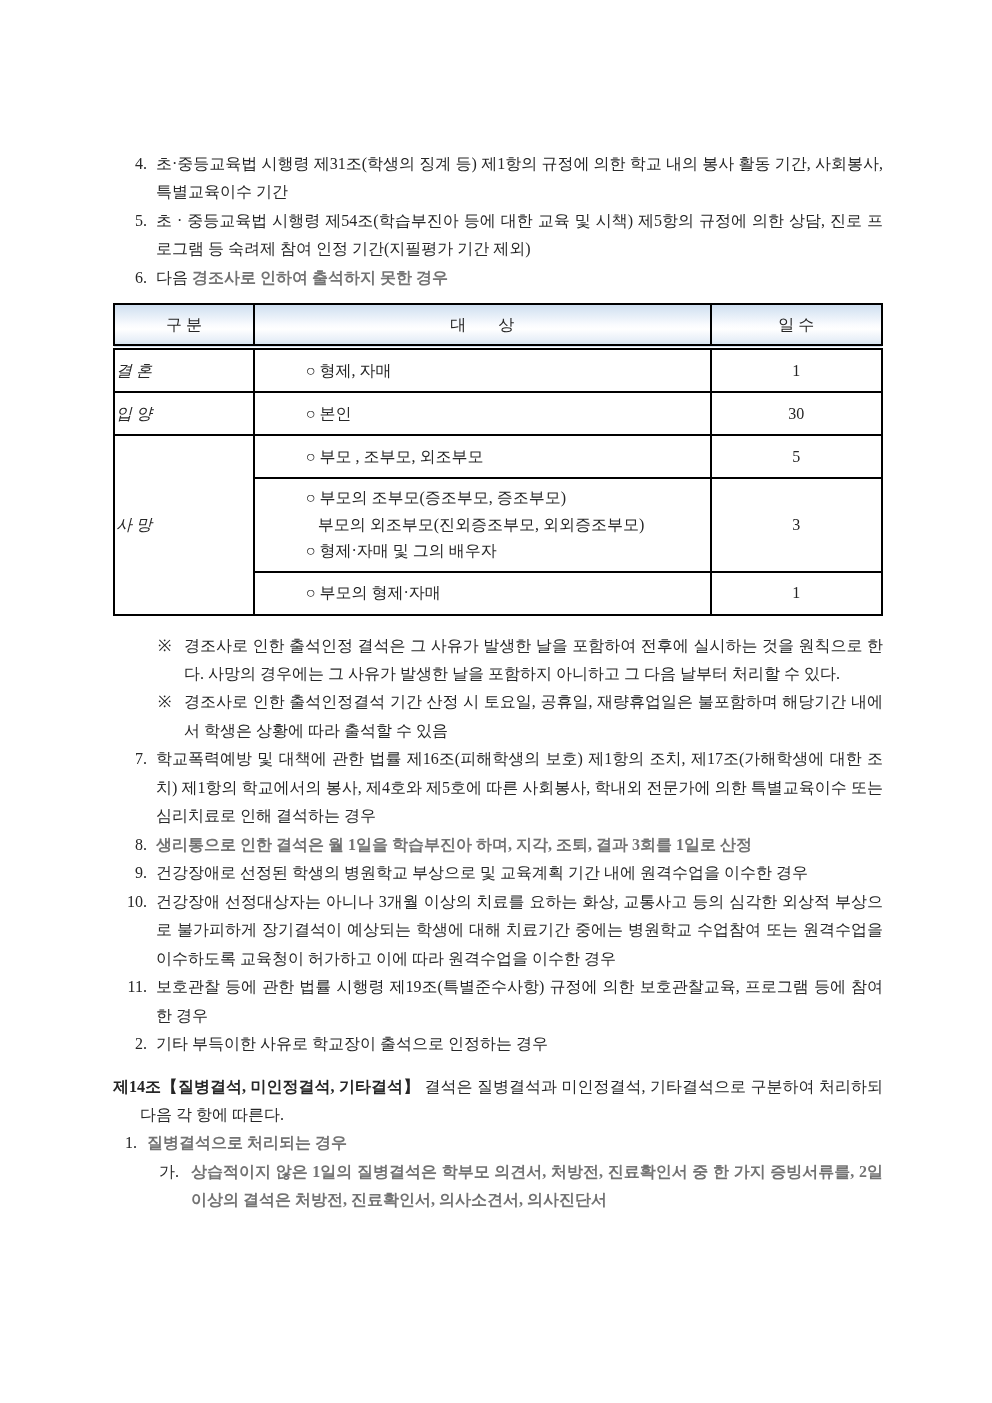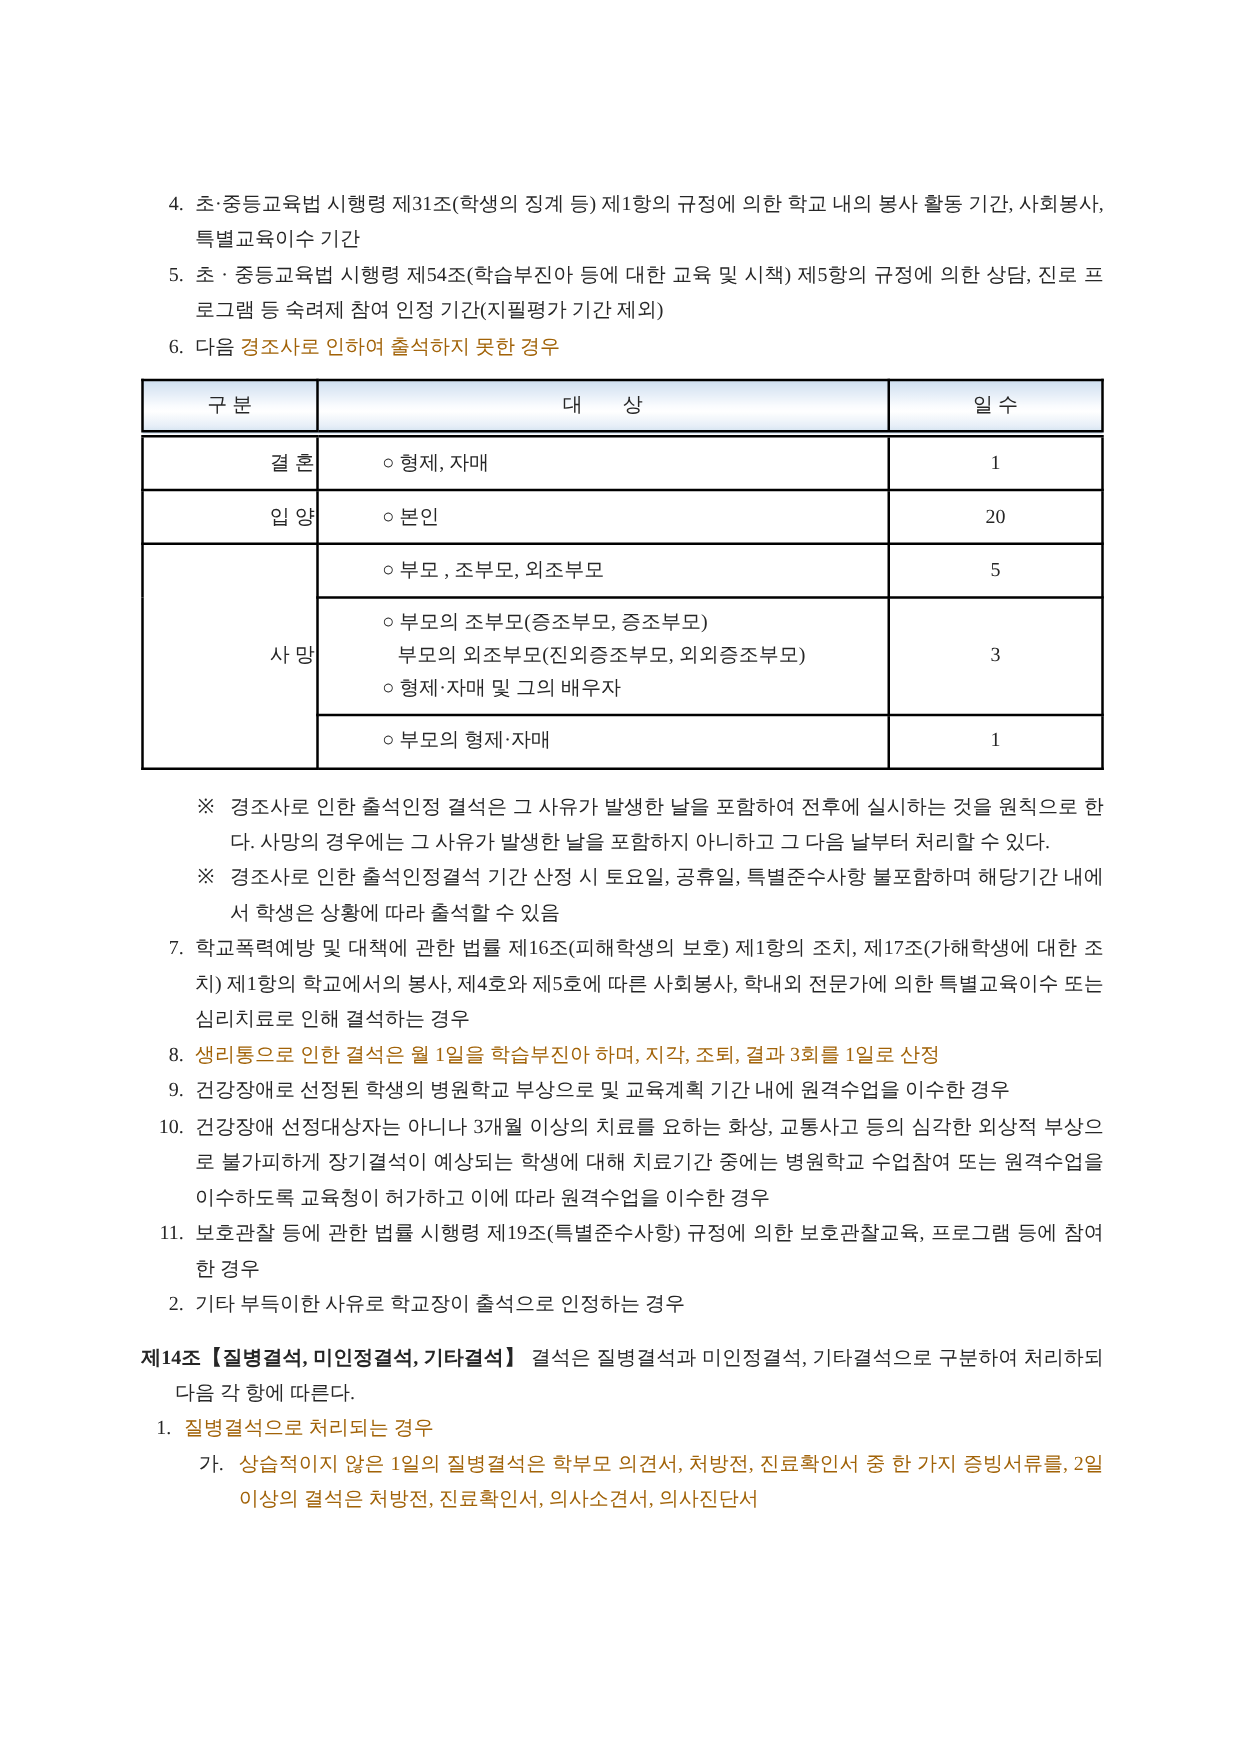--- a/index.html
+++ b/index.html
@@ -16,21 +16,21 @@
     width:770px;
     font-size:16px;
     line-height:1.78;
     color:#262626;
     text-align:justify;
   }
   
   .li{display:flex;}
   .li .num{flex:0 0 34px;text-align:right;padding-right:9px;}
   .li .body{flex:1;text-align:justify;}
-  .hl{color:#a16207;font-weight:normal;}
+  .hl{color:#737373;font-weight:bold;}
   
   .att-table{
     width:100%;
     border-collapse:collapse;
     margin:11px 0 16px 0;
     table-layout:fixed;
   }
   .att-table,
   .att-table th,
   .att-table td{border:2px solid #000;}
@@ -39,21 +39,21 @@
     font-weight:normal;
     text-align:center;
     white-space:pre;
     background:linear-gradient(180deg,#cfdff0 0%,#f9fbfe 50%,#ffffff 62%,#e6eef7 92%,#d9e6f2 100%);
     border-bottom:6px double #000;
   }
   .att-table td{height:35px;vertical-align:middle;}
   .col-cat{width:18.2%;}
   .col-tgt{width:59.5%;}
   .col-days{width:22.3%;}
-  .cell-cat{text-align:right;}
+  .cell-cat{text-align:left;font-style:italic;}
   .cell-tgt{text-align:left;padding:3px 6px 3px 11px;line-height:1.65;}
   .cell-days{text-align:center;}
   .cell-line{white-space:pre-wrap;margin-left:40px;}
   
   .note{display:flex;margin-left:45px;}
   .note .mark{flex:0 0 26px;}
   .note .body{flex:1;text-align:justify;}
   
   .art{margin-top:14px;padding-left:27px;text-indent:-27px;}
   .art .title{font-weight:bold;}
@@ -103,21 +103,21 @@
           <td class="cell-tgt">
             <div class="cell-line">○ 형제, 자매</div>
           </td>
           <td class="cell-days">1</td>
         </tr>
         <tr>
           <td class="cell-cat">입 양</td>
           <td class="cell-tgt">
             <div class="cell-line">○ 본인</div>
           </td>
-          <td class="cell-days">20</td>
+          <td class="cell-days">30</td>
         </tr>
         <tr>
           <td class="cell-cat" rowspan="3">사 망</td>
           <td class="cell-tgt">
             <div class="cell-line">○ 부모 , 조부모, 외조부모</div>
           </td>
           <td class="cell-days">5</td>
         </tr>
         <tr>
           <td class="cell-tgt" style="padding-top:6px;padding-bottom:6px;">
@@ -136,21 +136,21 @@
       </tbody>
     </table>
 
     <div class="note">
       <span class="mark">※</span>
       <div class="body">경조사로 인한 출석인정 결석은 그 사유가 발생한 날을 포함하여 전후에 실시하는 것을 원칙으로 한다. 사망의 경우에는 그 사유가 발생한 날을 포함하지 아니하고 그 다음 날부터 처리할 수 있다.</div>
     </div>
 
     <div class="note">
       <span class="mark">※</span>
-      <div class="body">경조사로 인한 출석인정결석 기간 산정 시 토요일, 공휴일, 특별준수사항 불포함하며 해당기간 내에서 학생은 상황에 따라 출석할 수 있음</div>
+      <div class="body">경조사로 인한 출석인정결석 기간 산정 시 토요일, 공휴일, 재량휴업일은 불포함하며 해당기간 내에서 학생은 상황에 따라 출석할 수 있음</div>
     </div>
 
     <div class="li">
       <span class="num">7.</span>
       <div class="body">학교폭력예방 및 대책에 관한 법률 제16조(피해학생의 보호) 제1항의 조치, 제17조(가해학생에 대한 조치) 제1항의 학교에서의 봉사, 제4호와 제5호에 따른 사회봉사, 학내외 전문가에 의한 특별교육이수 또는 심리치료로 인해 결석하는 경우</div>
     </div>
 
     <div class="li">
       <span class="num">8.</span>
       <div class="body hl">생리통으로 인한 결석은 월 1일을 학습부진아 하며, 지각, 조퇴, 결과 3회를 1일로 산정</div>

